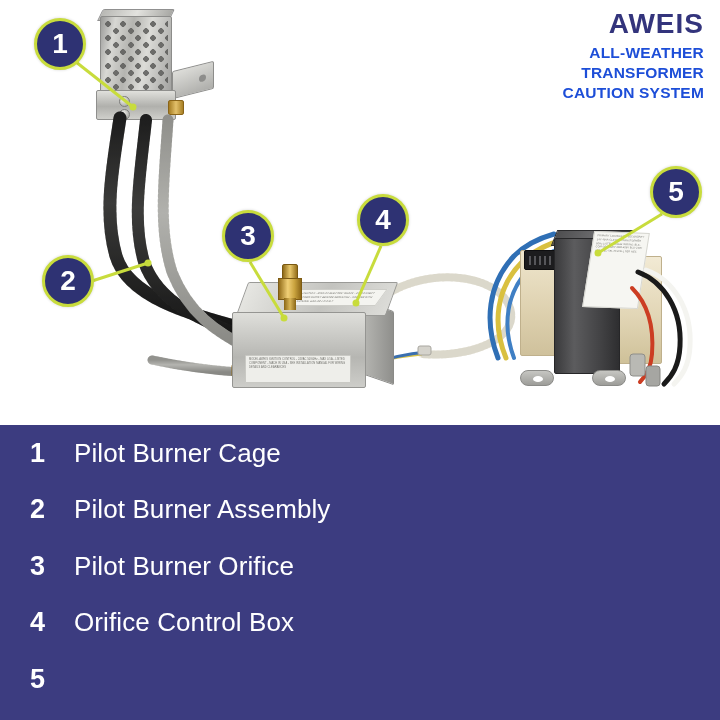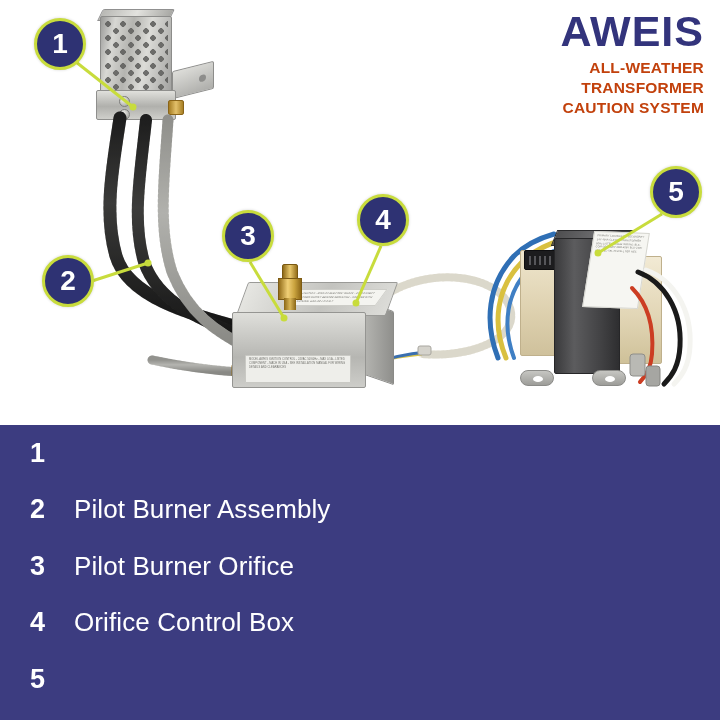--- a/index.html
+++ b/index.html
@@ -11,26 +11,26 @@
     overflow: hidden;
   }
   #page { position: relative; width: 720px; height: 720px; background: #fff; }
 
   
   .stage { position: absolute; left: 0; top: 0; width: 720px; height: 425px; background: #fff; }
 
   
   .logo { position: absolute; right: 16px; top: 10px; text-align: right; }
   .logo-mark {
-    font-size: 43px; font-weight: bold; letter-spacing: 1px;
+    font-size: 28px; font-weight: bold; letter-spacing: 1px;
     color: #33347c; line-height: 1.0;
   }
   .logo-tag {
     font-size: 15.5px; font-weight: bold; letter-spacing: 0.2px;
-    color: #c2410c; line-height: 1.28; margin-top: 5px;
+    color: #1d4ed8; line-height: 1.28; margin-top: 5px;
   }
 
   
   .badge {
     position: absolute; width: 52px; height: 52px; border-radius: 50%;
     background: #2e3273; border: 3px solid #c8dc3c;
     color: #ffffff; font-size: 28px; font-weight: bold;
     display: flex; align-items: center; justify-content: center;
     z-index: 30; box-shadow: 0 0 3px rgba(0,0,0,.18);
   }
@@ -336,20 +336,21 @@
     <div class="badge" style="left:34px;top:18px">1</div>
     <div class="badge" style="left:42px;top:255px">2</div>
     <div class="badge" style="left:222px;top:210px">3</div>
     <div class="badge" style="left:357px;top:194px">4</div>
     <div class="badge" style="left:650px;top:166px">5</div>
   </div>
 
   <div class="legend">
     <div class="legend-row">
       <span class="legend-num">1</span>
+      <span class="legend-text">Pilot Burner Cage</span>
     </div>
     <div class="legend-row">
       <span class="legend-num">2</span>
       <span class="legend-text">Pilot Burner Assembly</span>
     </div>
     <div class="legend-row">
       <span class="legend-num">3</span>
       <span class="legend-text">Pilot Burner Orifice</span>
     </div>
     <div class="legend-row">

